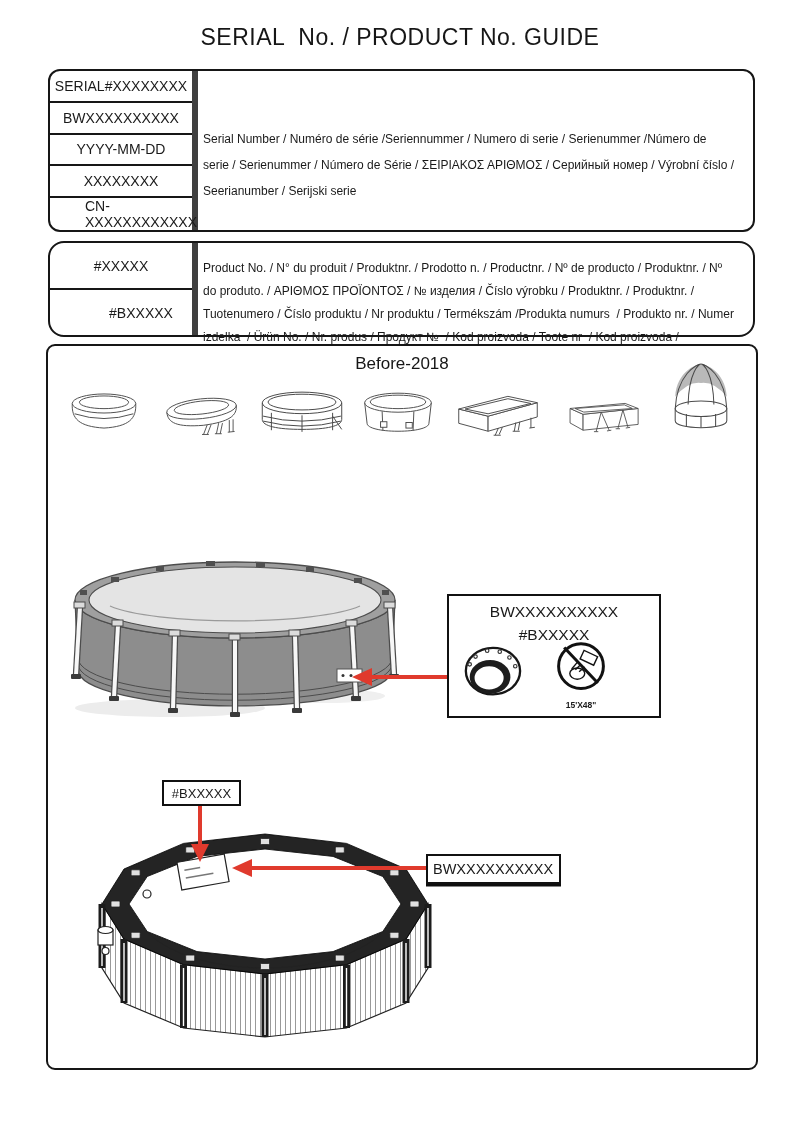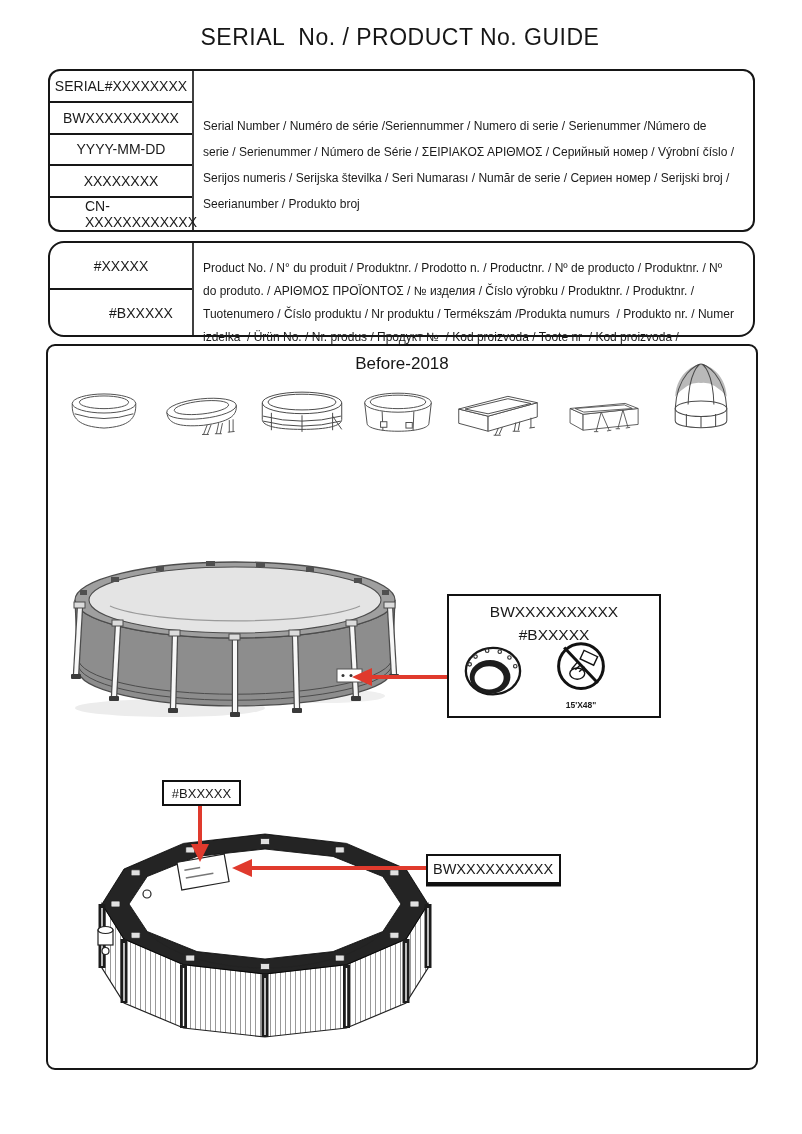--- a/index.html
+++ b/index.html
@@ -3,21 +3,21 @@
 <meta charset="utf-8">
 <style>
   html,body{margin:0;padding:0;background:#fff;}
   .page{position:relative;width:800px;height:1134px;background:#fff;overflow:hidden;
         font-family:"Liberation Sans",sans-serif;color:#1a1a1a;}
   #title{position:absolute;top:24px;left:0;right:0;margin:0;text-align:center;
          font-size:23px;font-weight:400;letter-spacing:.5px;white-space:pre;color:#161616;}
   .box{position:absolute;border:2px solid #161616;border-radius:12px;background:#fff;}
   .serial-box{left:48px;top:69px;width:703px;height:159px;}
   .product-box{left:48px;top:241px;width:703px;height:92px;border-radius:16px;}
-  .col-left{position:absolute;left:0;top:0;bottom:0;width:142px;border-right:2px solid #404040;
+  .col-left{position:absolute;left:0;top:0;bottom:0;width:142px;border-right:6px solid #404040;
             display:flex;flex-direction:column;}
   .code-row{flex:1;display:flex;align-items:center;justify-content:center;
             font-size:14px;border-bottom:2px solid #161616;}
   .code-row:last-child{border-bottom:none;padding-left:40px;}
   .col-desc{position:absolute;left:153px;right:4px;top:0;bottom:0;display:flex;
             flex-direction:column;justify-content:center;margin-top:28px;}
   .serial-box .desc-line{line-height:26px;}
   .product-box .desc-line{line-height:23px;}
   .desc-line{font-size:12px;white-space:pre;}
   .diagram-box{left:46px;top:344px;width:708px;height:722px;border-radius:9px;border-width:2px;}
@@ -56,22 +56,21 @@
     <div class="col-left">
       <div class="code-row">SERIAL#XXXXXXXX</div>
       <div class="code-row">BWXXXXXXXXXX</div>
       <div class="code-row">YYYY-MM-DD</div>
       <div class="code-row">XXXXXXXX</div>
       <div class="code-row">CN-XXXXXXXXXXXX</div>
     </div>
     <div class="col-desc">
       <div class="desc-line">Serial Number / Numéro de série /Seriennummer / Numero di serie / Serienummer /Número de</div>
       <div class="desc-line">serie / Serienummer / Número de Série / ΣΕΙΡΙΑΚΟΣ ΑΡΙΘΜΟΣ / Серийный номер / Výrobní číslo /</div>
-      <div class="desc-line">Serijos numeris / Serijska številka / Seri Numarası / Număr de serie / Сериен номер / Serijski broj /</div>
-      <div class="desc-line">Seerianumber / Produkto broj</div>
+      <div class="desc-line">Seerianumber / Serijski serie</div>
     </div>
   </section>
 
   <section class="box product-box">
     <div class="col-left">
       <div class="code-row">#XXXXX</div>
       <div class="code-row">#BXXXXX</div>
     </div>
     <div class="col-desc">
       <div class="desc-line">Product No. / N° du produit / Produktnr. / Prodotto n. / Productnr. / Nº de producto / Produktnr. / Nº</div>

